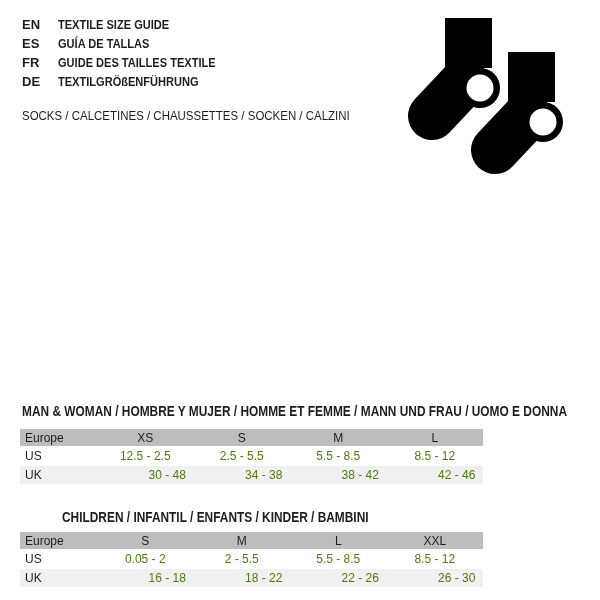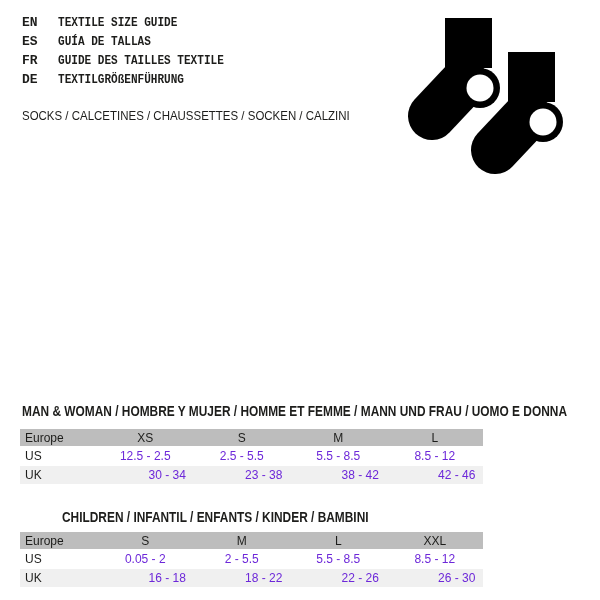--- a/index.html
+++ b/index.html
@@ -10,35 +10,35 @@
     color:#1d1d1b;
     position:relative;
     overflow:hidden;
   }
   .abs{position:absolute;}
   
   .cond{display:inline-block;transform:scaleX(.85);transform-origin:0 50%;white-space:nowrap;}
 
   
   .lang-block{left:22px;top:13px;}
-  .lang-row{display:flex;align-items:center;height:19px;font-size:13px;font-weight:bold;font-family:Liberation Mono, monospace;}
+  .lang-row{display:flex;align-items:flex-end;height:19px;font-size:13px;font-weight:bold;}
   .lang-code{flex:0 0 36px;width:36px;}
   .category-line{left:22px;top:109px;font-size:13.5px;font-weight:normal;line-height:14px;}
 
   
   .socks-svg{left:400px;top:10px;}
 
   
   .tbl-title{left:22px;font-size:14px;font-weight:bold;line-height:14px;text-align:right;}
   .tbl{left:20px;width:463px;}
   .trow{display:grid;grid-template-columns:77px 1fr 1fr 1fr 1fr;margin-bottom:1px;}
   .trow-head{height:17px;background:#bdbdbd;}
   .trow-us{height:18px;background:#ffffff;}
   .trow-uk{height:18px;background:#f0f0f0;gap:44px;}
-  .cell{display:flex;align-items:center;justify-content:center;font-size:12px;color:#6d28d9;}
+  .cell{display:flex;align-items:center;justify-content:center;font-size:12px;color:#4d7c0f;}
   .cell.first{justify-content:flex-start;padding-left:5px;color:#1d1d1b;}
   .trow-head .cell{color:#1d1d1b;}
   #t1-title{top:404px;}
   #t1-grid{top:429px;}
   #t2-title{top:510px;margin-left:40px;}
   #t2-grid{top:532px;}
 </style>
 </head>
 <body>
 
@@ -88,22 +88,22 @@
   </div>
   <div class="trow trow-us">
     <div class="cell first">US</div>
     <div class="cell">12.5 - 2.5</div>
     <div class="cell">2.5 - 5.5</div>
     <div class="cell">5.5 - 8.5</div>
     <div class="cell">8.5 - 12</div>
   </div>
   <div class="trow trow-uk">
     <div class="cell first">UK</div>
-    <div class="cell">30 - 34</div>
-    <div class="cell">23 - 38</div>
+    <div class="cell">30 - 48</div>
+    <div class="cell">34 - 38</div>
     <div class="cell">38 - 42</div>
     <div class="cell">42 - 46</div>
   </div>
 </div>
 
 <div id="t2-title" class="abs tbl-title">
   <span class="cond">CHILDREN / INFANTIL / ENFANTS / KINDER / BAMBINI</span>
 </div>
 <div id="t2-grid" class="abs tbl">
   <div class="trow trow-head">

